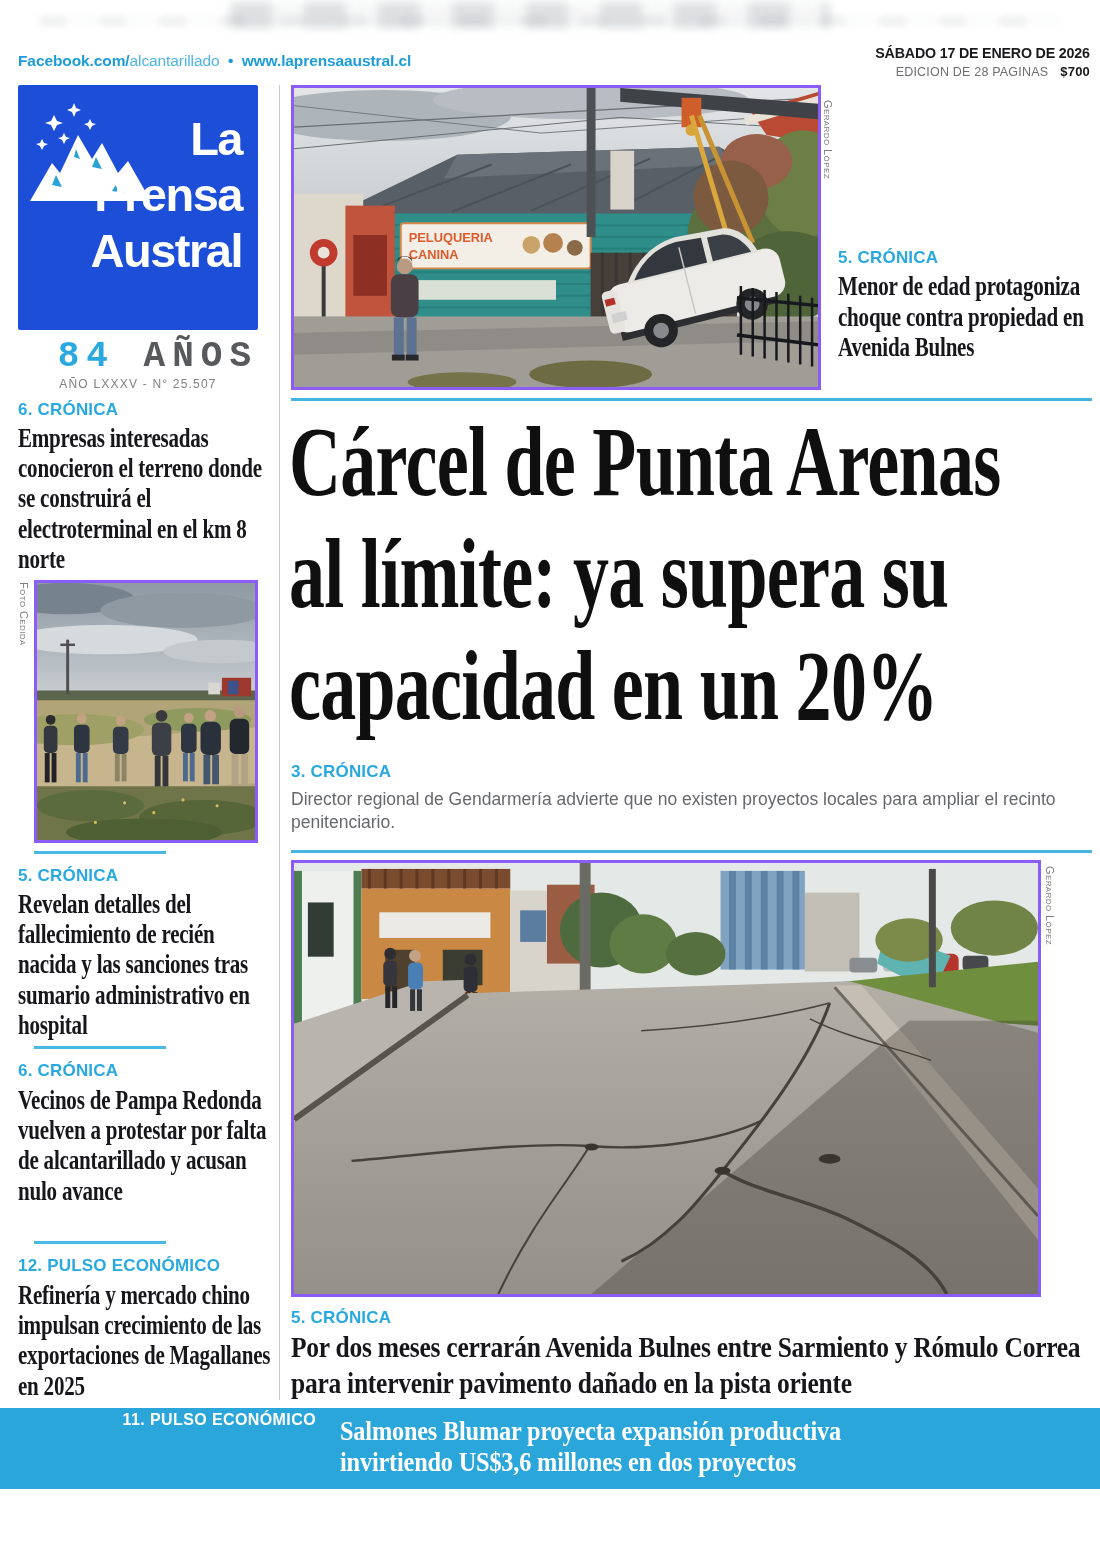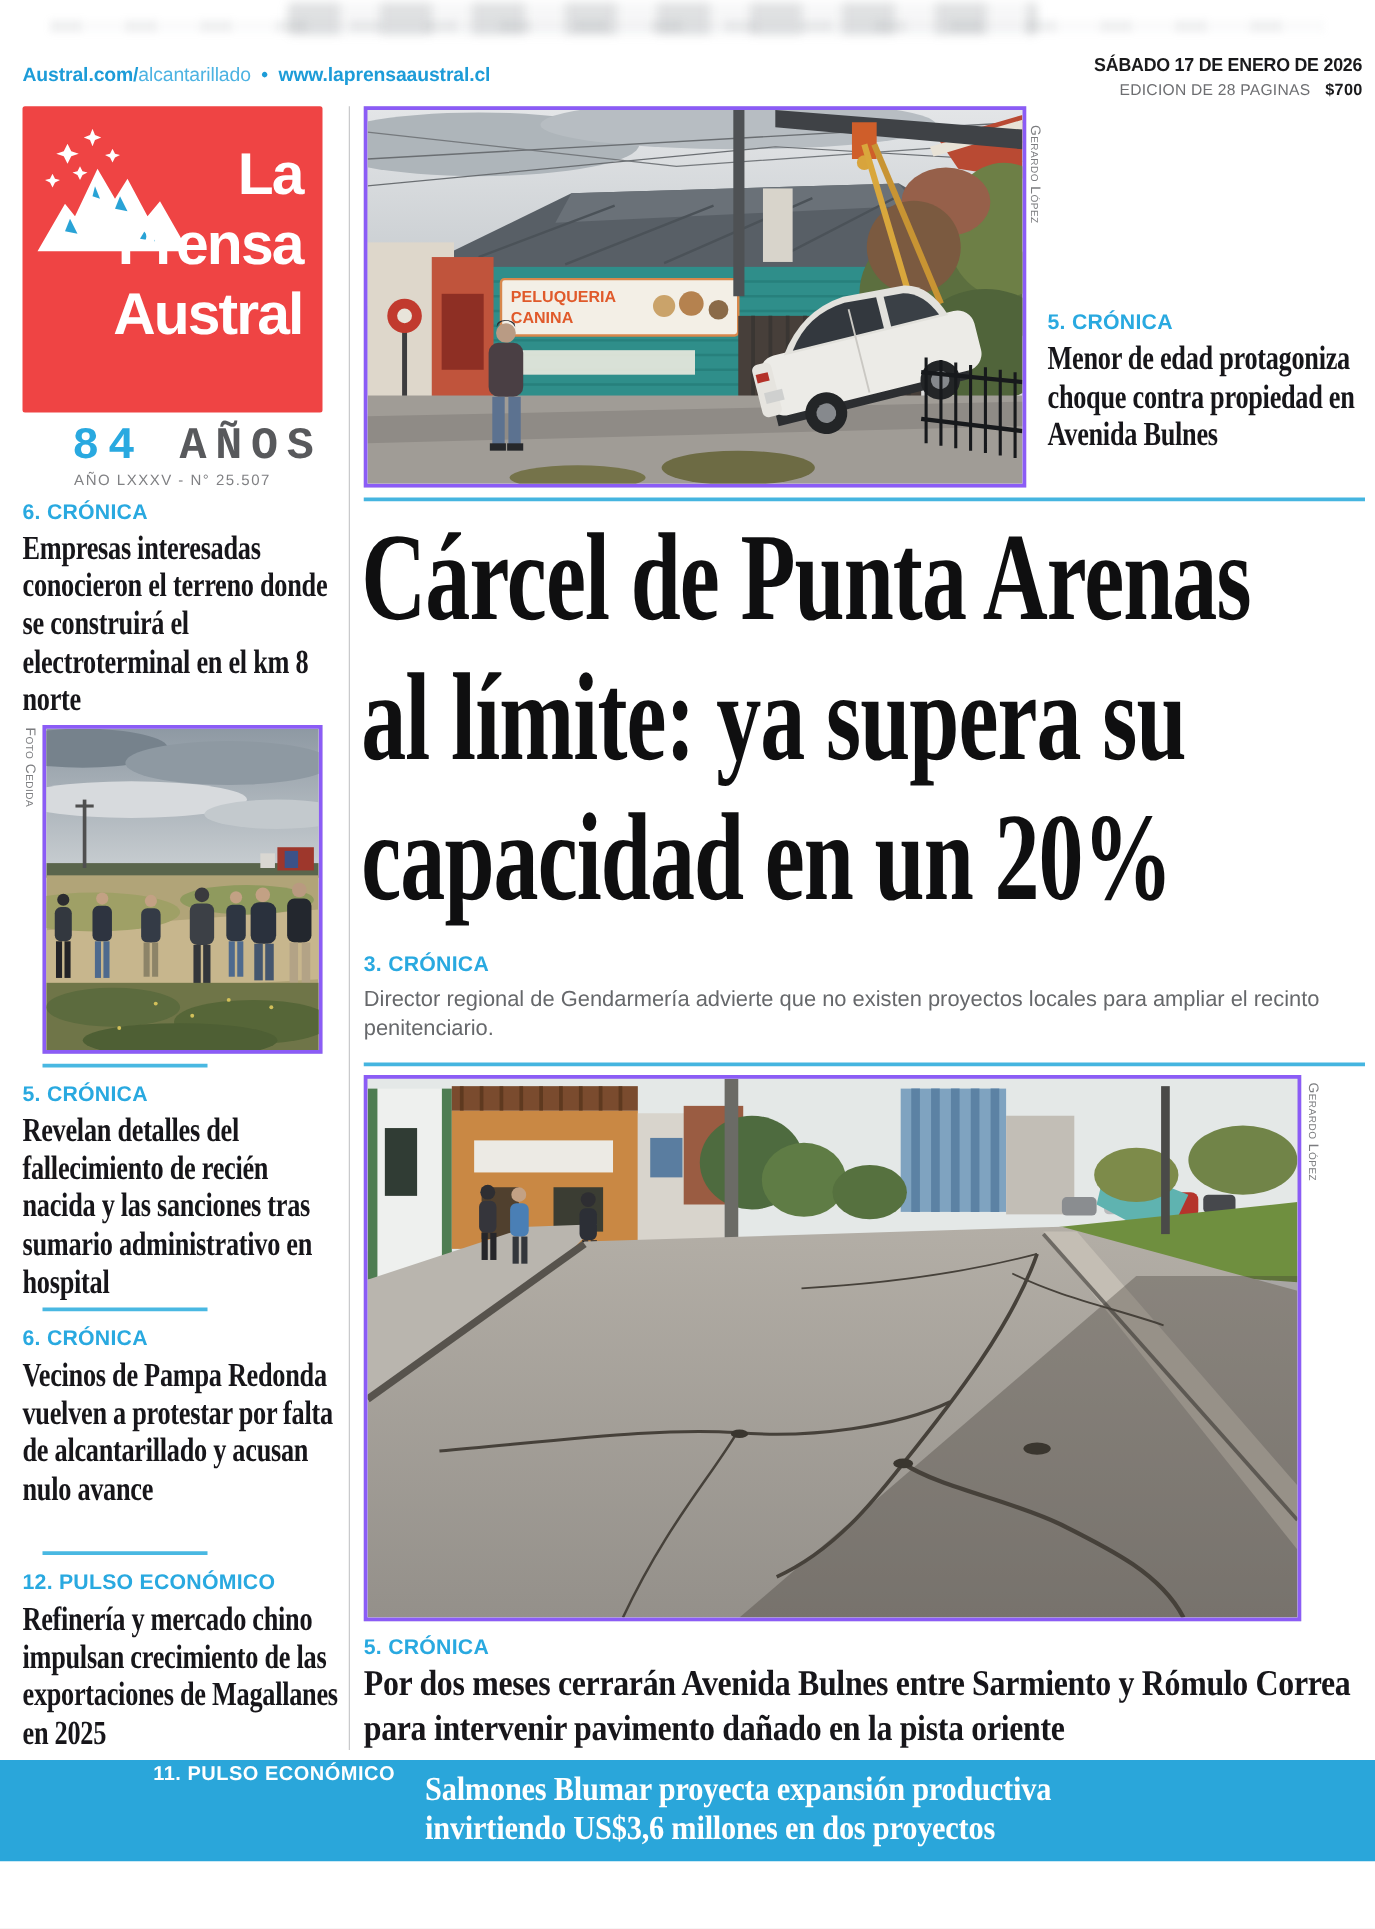--- a/index.html
+++ b/index.html
@@ -19,21 +19,21 @@
   .social{left:18px;top:52px;font-size:15.5px;color:#1d9cd8;font-weight:bold;letter-spacing:-.1px;}
   .social .reg{font-weight:normal;color:#4db3e2;}
   .social .sep{white-space:pre;}
   .dateblock{right:10px;top:44px;text-align:right;}
   .date{font-size:15px;font-weight:bold;color:#1a1a1c;letter-spacing:-.2px;
         transform:scaleX(.95);transform-origin:100% 0;}
   .edline{margin-top:3px;font-size:12.5px;color:#6d6e71;letter-spacing:.2px;}
   .edline .price{font-weight:bold;color:#1a1a1c;margin-left:12px;font-size:13px;}
 
   
-  .logobox{left:18px;top:85px;width:240px;height:245px;background:#ef4444;border-radius:2px;}
+  .logobox{left:18px;top:85px;width:240px;height:245px;background:#1d4ed8;border-radius:2px;}
   .logoname{position:absolute;right:16px;text-align:right;color:#fff;font-weight:bold;
             font-size:47px;letter-spacing:-1.5px;line-height:1;}
   .years{left:18px;top:336px;width:240px;text-align:right;font-size:36px;font-weight:bold;
          letter-spacing:7px;color:#58595c;white-space:nowrap;font-family:Liberation Mono, monospace;}
   .years .num{color:#29a9e0;}
   .volume{left:18px;top:377px;width:240px;text-align:center;font-size:12px;color:#808184;
           letter-spacing:1.2px;}
 
   
   .label{font-size:17px;font-weight:bold;color:#29a9e0;letter-spacing:.2px;white-space:nowrap;text-align:right;}
@@ -64,21 +64,21 @@
             line-height:1.16;transform:scaleX(.9);transform-origin:0 0;width:760px;letter-spacing:-.2px;}
 </style>
 </head>
 <body>
 
 <div class="page">
 
   <div class="abs ghost"></div>
   <div class="abs ghost2"></div>
 
-  <div class="abs social"><span>Austral.com/</span><span class="reg">alcantarillado</span><span class="sep">  •  </span><span>www.laprensaaustral.cl</span></div>
+  <div class="abs social"><span>Facebook.com/</span><span class="reg">alcantarillado</span><span class="sep">  •  </span><span>www.laprensaaustral.cl</span></div>
 
   <div class="abs dateblock">
     <div class="date">SÁBADO 17 DE ENERO DE 2026</div>
     <div class="edline"><span>EDICION DE 28 PAGINAS</span><span class="price">$700</span></div>
   </div>
 
   <div class="abs logobox">
     <svg class="abs" style="left:8px;top:12px;" width="152" height="112" viewBox="0 0 152 112">
       <g fill="#ffffff">
         <polygon points="28,18 31,24 37,26 31,28 28,34 25,28 19,26 25,24"></polygon>

